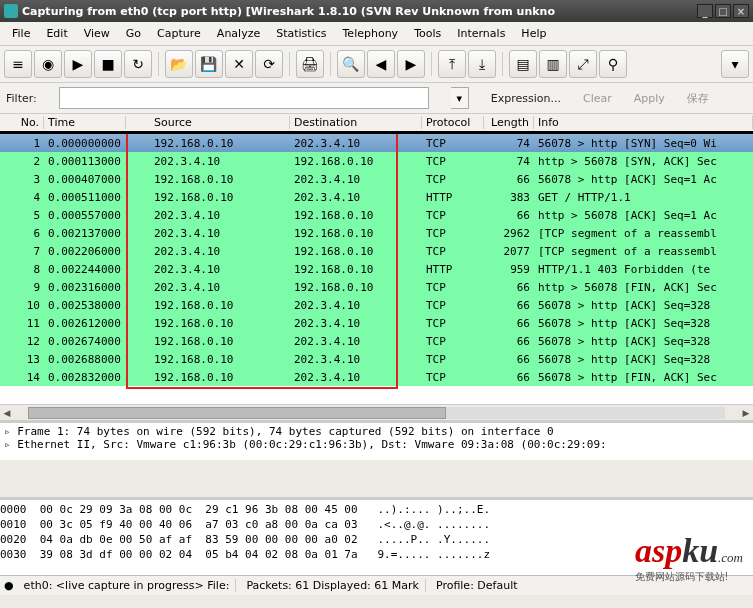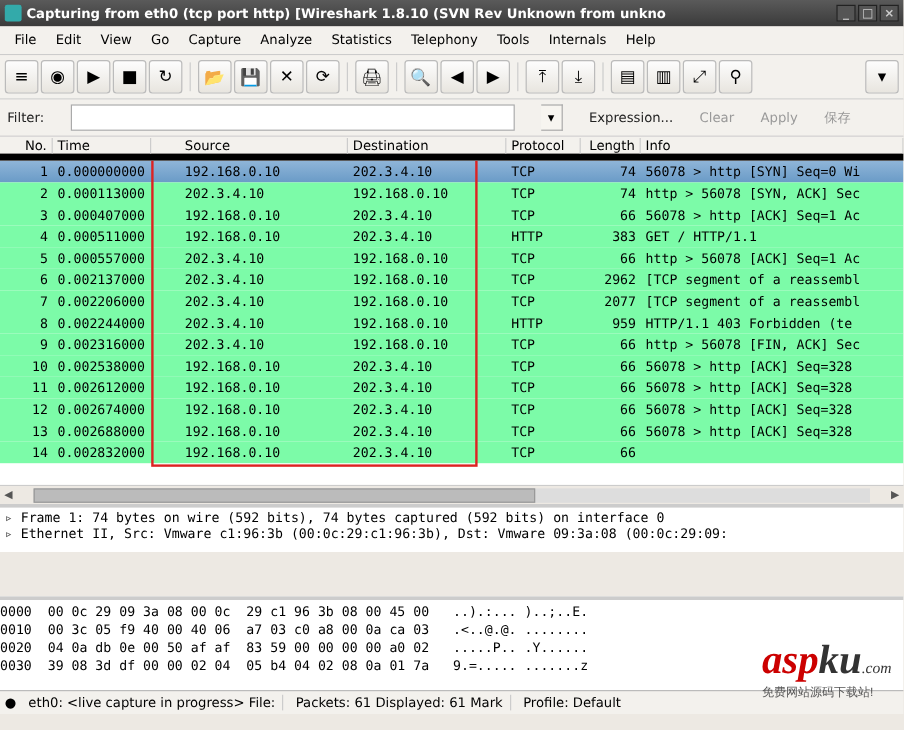--- a/index.html
+++ b/index.html
@@ -11,21 +11,21 @@
 .menubar { background:#f3f1ed; border-bottom:1px solid #ccc; display:flex; padding:2px 4px; }
 .menubar span { padding:3px 8px; }
 .toolbar { background:#f3f1ed; border-bottom:1px solid #ccc; display:flex; align-items:center; padding:4px 4px; gap:2px; }
 .tbtn { width:28px; height:28px; border:1px solid #bbb; background:linear-gradient(#fdfdfd,#e8e5df); border-radius:3px; display:flex; align-items:center; justify-content:center; font-size:14px; }
 .tsep { width:1px; height:24px; background:#ccc; margin:0 4px; }
 .filterbar { background:#f3f1ed; border-bottom:1px solid #ccc; display:flex; align-items:center; padding:4px 6px; gap:22px; }
 .filterbar input { flex:0 0 370px; height:22px; border:1px solid #aaa; padding:0 4px; background:#fff; }
 .filterbar .dd { width:18px; height:22px; border:1px solid #aaa; border-left:none; display:flex; align-items:center; justify-content:center; background:#f7f5f0; }
 .filterbar .lbl { color:#222; }
 .filterbar .dis { color:#999; }
-.packet-head { display:flex; background:#f3f1ed; border-bottom:6px solid #000000; height:20px; align-items:center; font-size:11px; }
+.packet-head { display:flex; background:#f3f1ed; border-bottom:3px solid #000000; height:20px; align-items:center; font-size:11px; }
 .packet-head .col { border-right:1px solid #ccc; padding:0 4px; white-space:nowrap; overflow:hidden; }
 .packet-list { height:270px; overflow:hidden; background:#fff; position:relative; }
 .row { display:flex; height:18px; align-items:center; font-family:"DejaVu Sans Mono",monospace; font-size:11px; }
 .row.sel { background:linear-gradient(#8fb5d8,#6a9bc7); color:#000; }
 .row.grn { background:#7cfba8; }
 .row .cell { padding:0 4px; white-space:nowrap; overflow:hidden; }
 .c-no{width:44px;text-align:right;} .c-time{width:82px;} .c-src{width:140px;margin-left:24px;} .c-dst{width:132px;} .c-proto{width:62px;} .c-len{width:50px;text-align:right;} .c-info{flex:1;}
 .redbox { position:absolute; border:2px solid #d22; pointer-events:none; }
 .hsb { height:16px; border-top:1px solid #ccc; background:#ede9e3; display:flex; align-items:center; }
 .hsb .track { flex:1; height:12px; background:#ddd; margin:0 14px; position:relative; }
@@ -271,20 +271,21 @@
       <div class="cell c-len">66</div>
       <div class="cell c-info">56078 &gt; http [ACK] Seq=328 </div>
     </div>
     <div class="row grn">
       <div class="cell c-no">14</div>
       <div class="cell c-time">0.002832000</div>
       <div class="cell c-src">192.168.0.10</div>
       <div class="cell c-dst">202.3.4.10</div>
       <div class="cell c-proto">TCP</div>
       <div class="cell c-len">66</div>
+      <div class="cell c-info">56078 &gt; http [FIN, ACK] Sec</div>
     </div>
   </div>
 
 <div class="hsb">
   <div class="arr">◀</div>
   <div class="track">
       <div class="thumb"></div>
     </div>
   <div class="arr">▶</div>
 </div>

